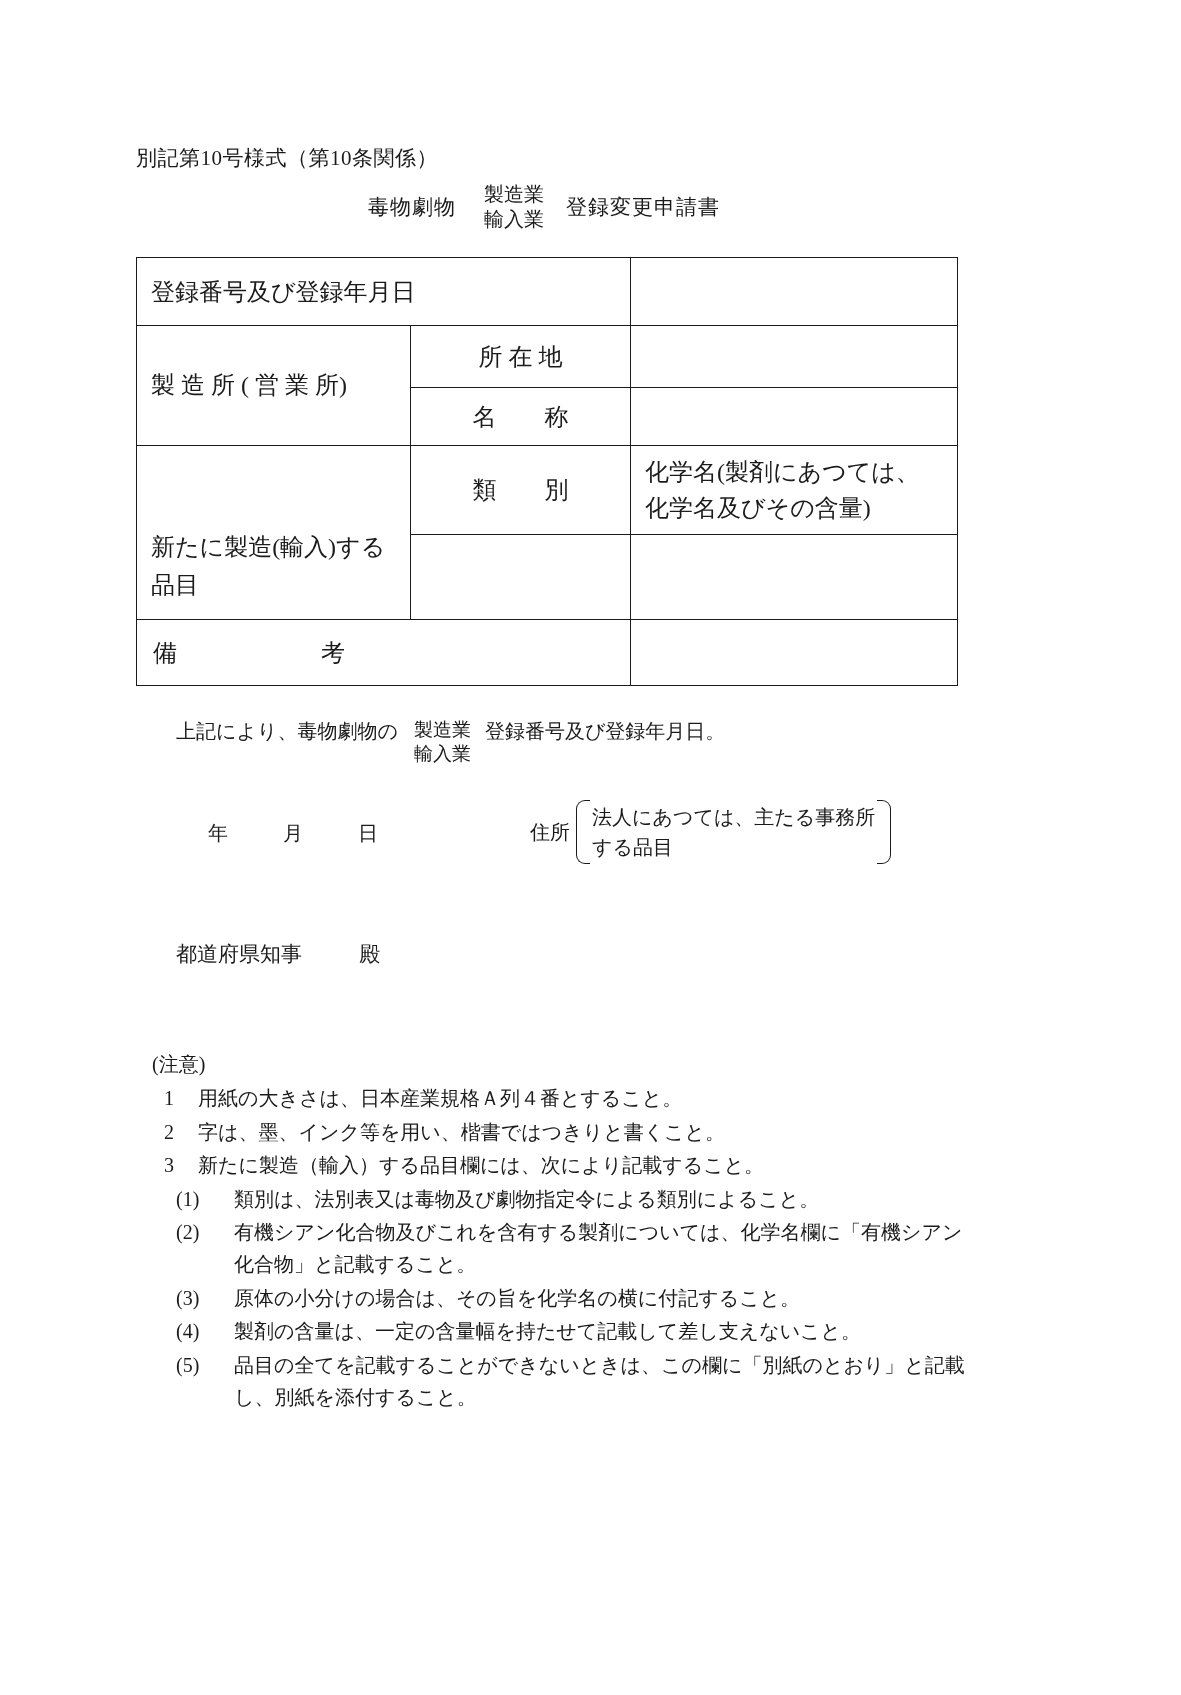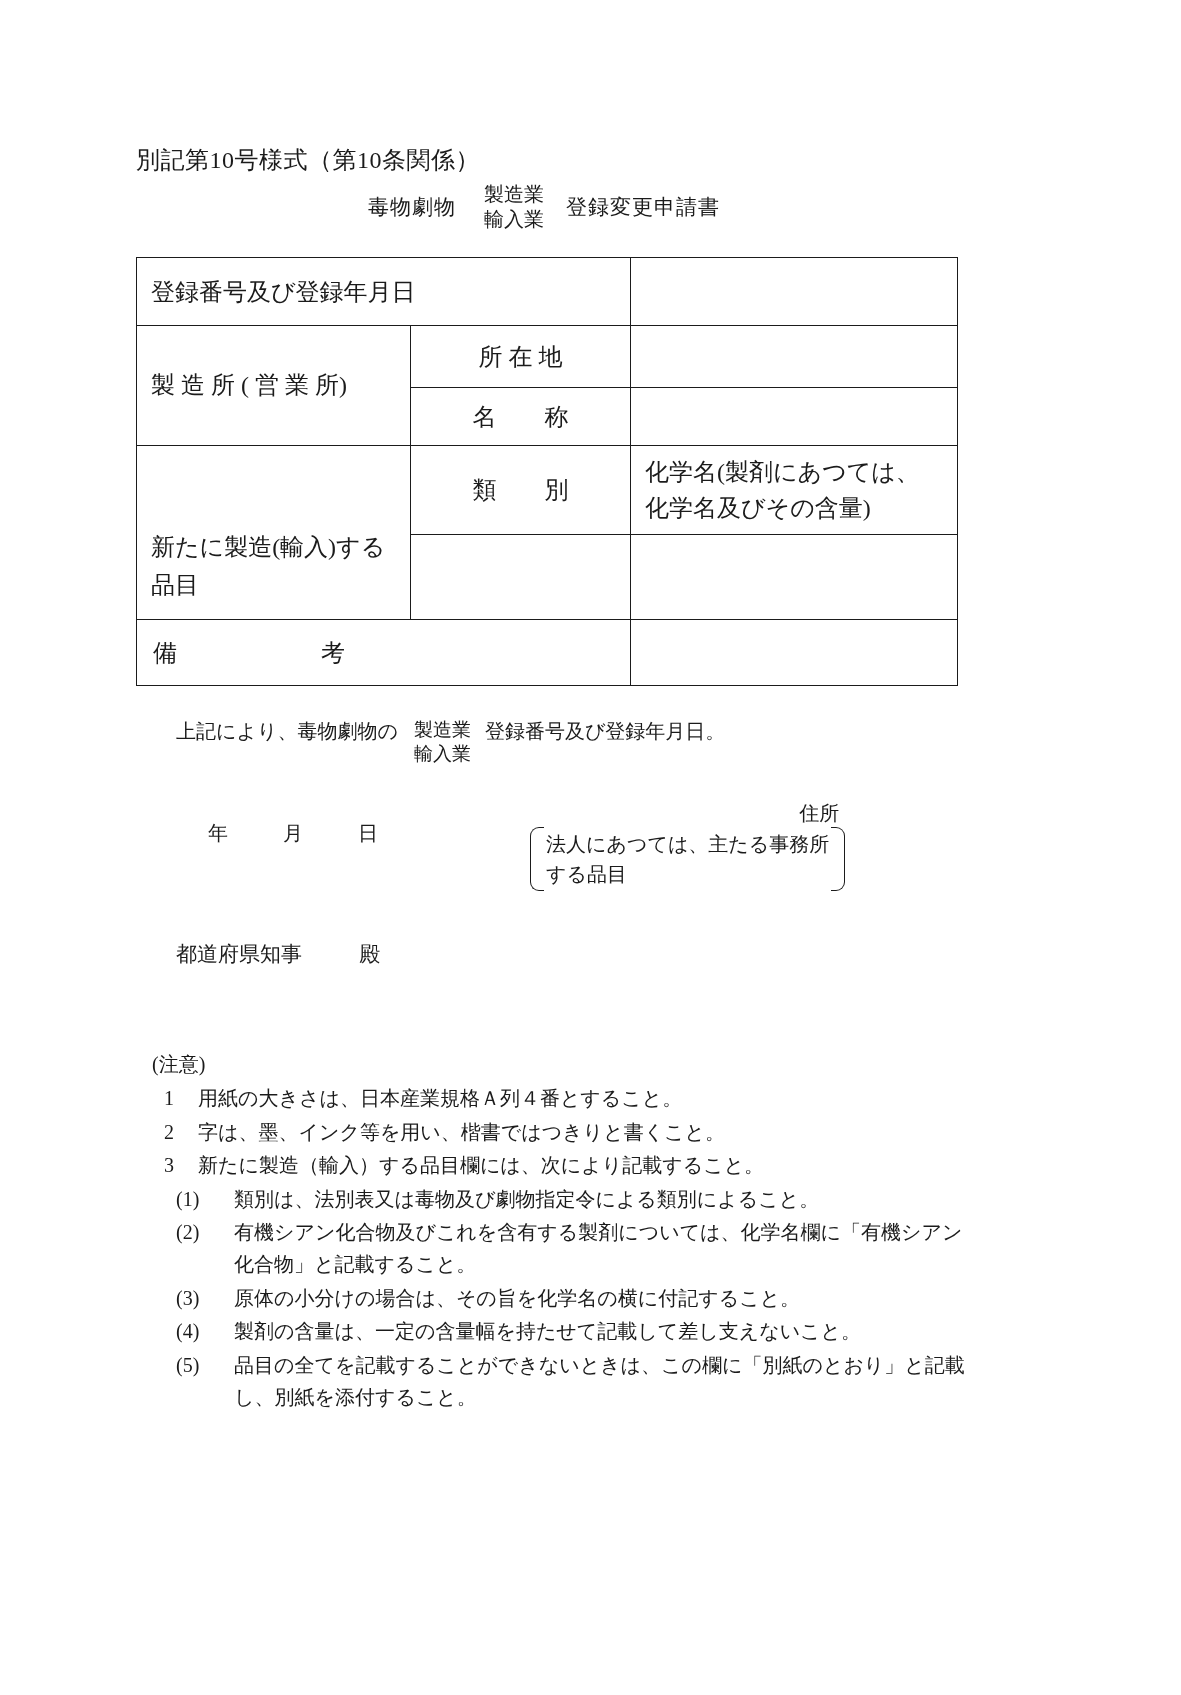--- a/index.html
+++ b/index.html
@@ -20,21 +20,21 @@
     left: 0; top: 0;
     width: 1181px;
     height: 1695px;
   }
 
   
   .form-no {
     position: absolute;
     left: 136px;
     top: 144px;
-    font-size: 24px;
+    font-size: 21px;
     letter-spacing: 0.5px;
     white-space: nowrap;
   }
   .title-row {
     position: absolute;
     left: 368px;
     top: 182px;
     display: flex;
     align-items: center;
     font-size: 21px;
@@ -122,25 +122,24 @@
   .date-line span { margin-right: 46px; }
 
   
   .bracket-block {
     position: absolute;
     left: 530px;
     top: 800px;
   }
   .bracket-row {
     display: flex;
-    align-items: flex-end;
+    align-items: center;
     margin-bottom: 16px;
     font-size: 20px;
     white-space: nowrap;
-    flex-direction: column;
   }
   .bracket-label {
     margin-right: 6px;
     font-size: 20px;
   }
   .bracket-wrap {
     display: flex;
     align-items: stretch;
   }
   .brk {

